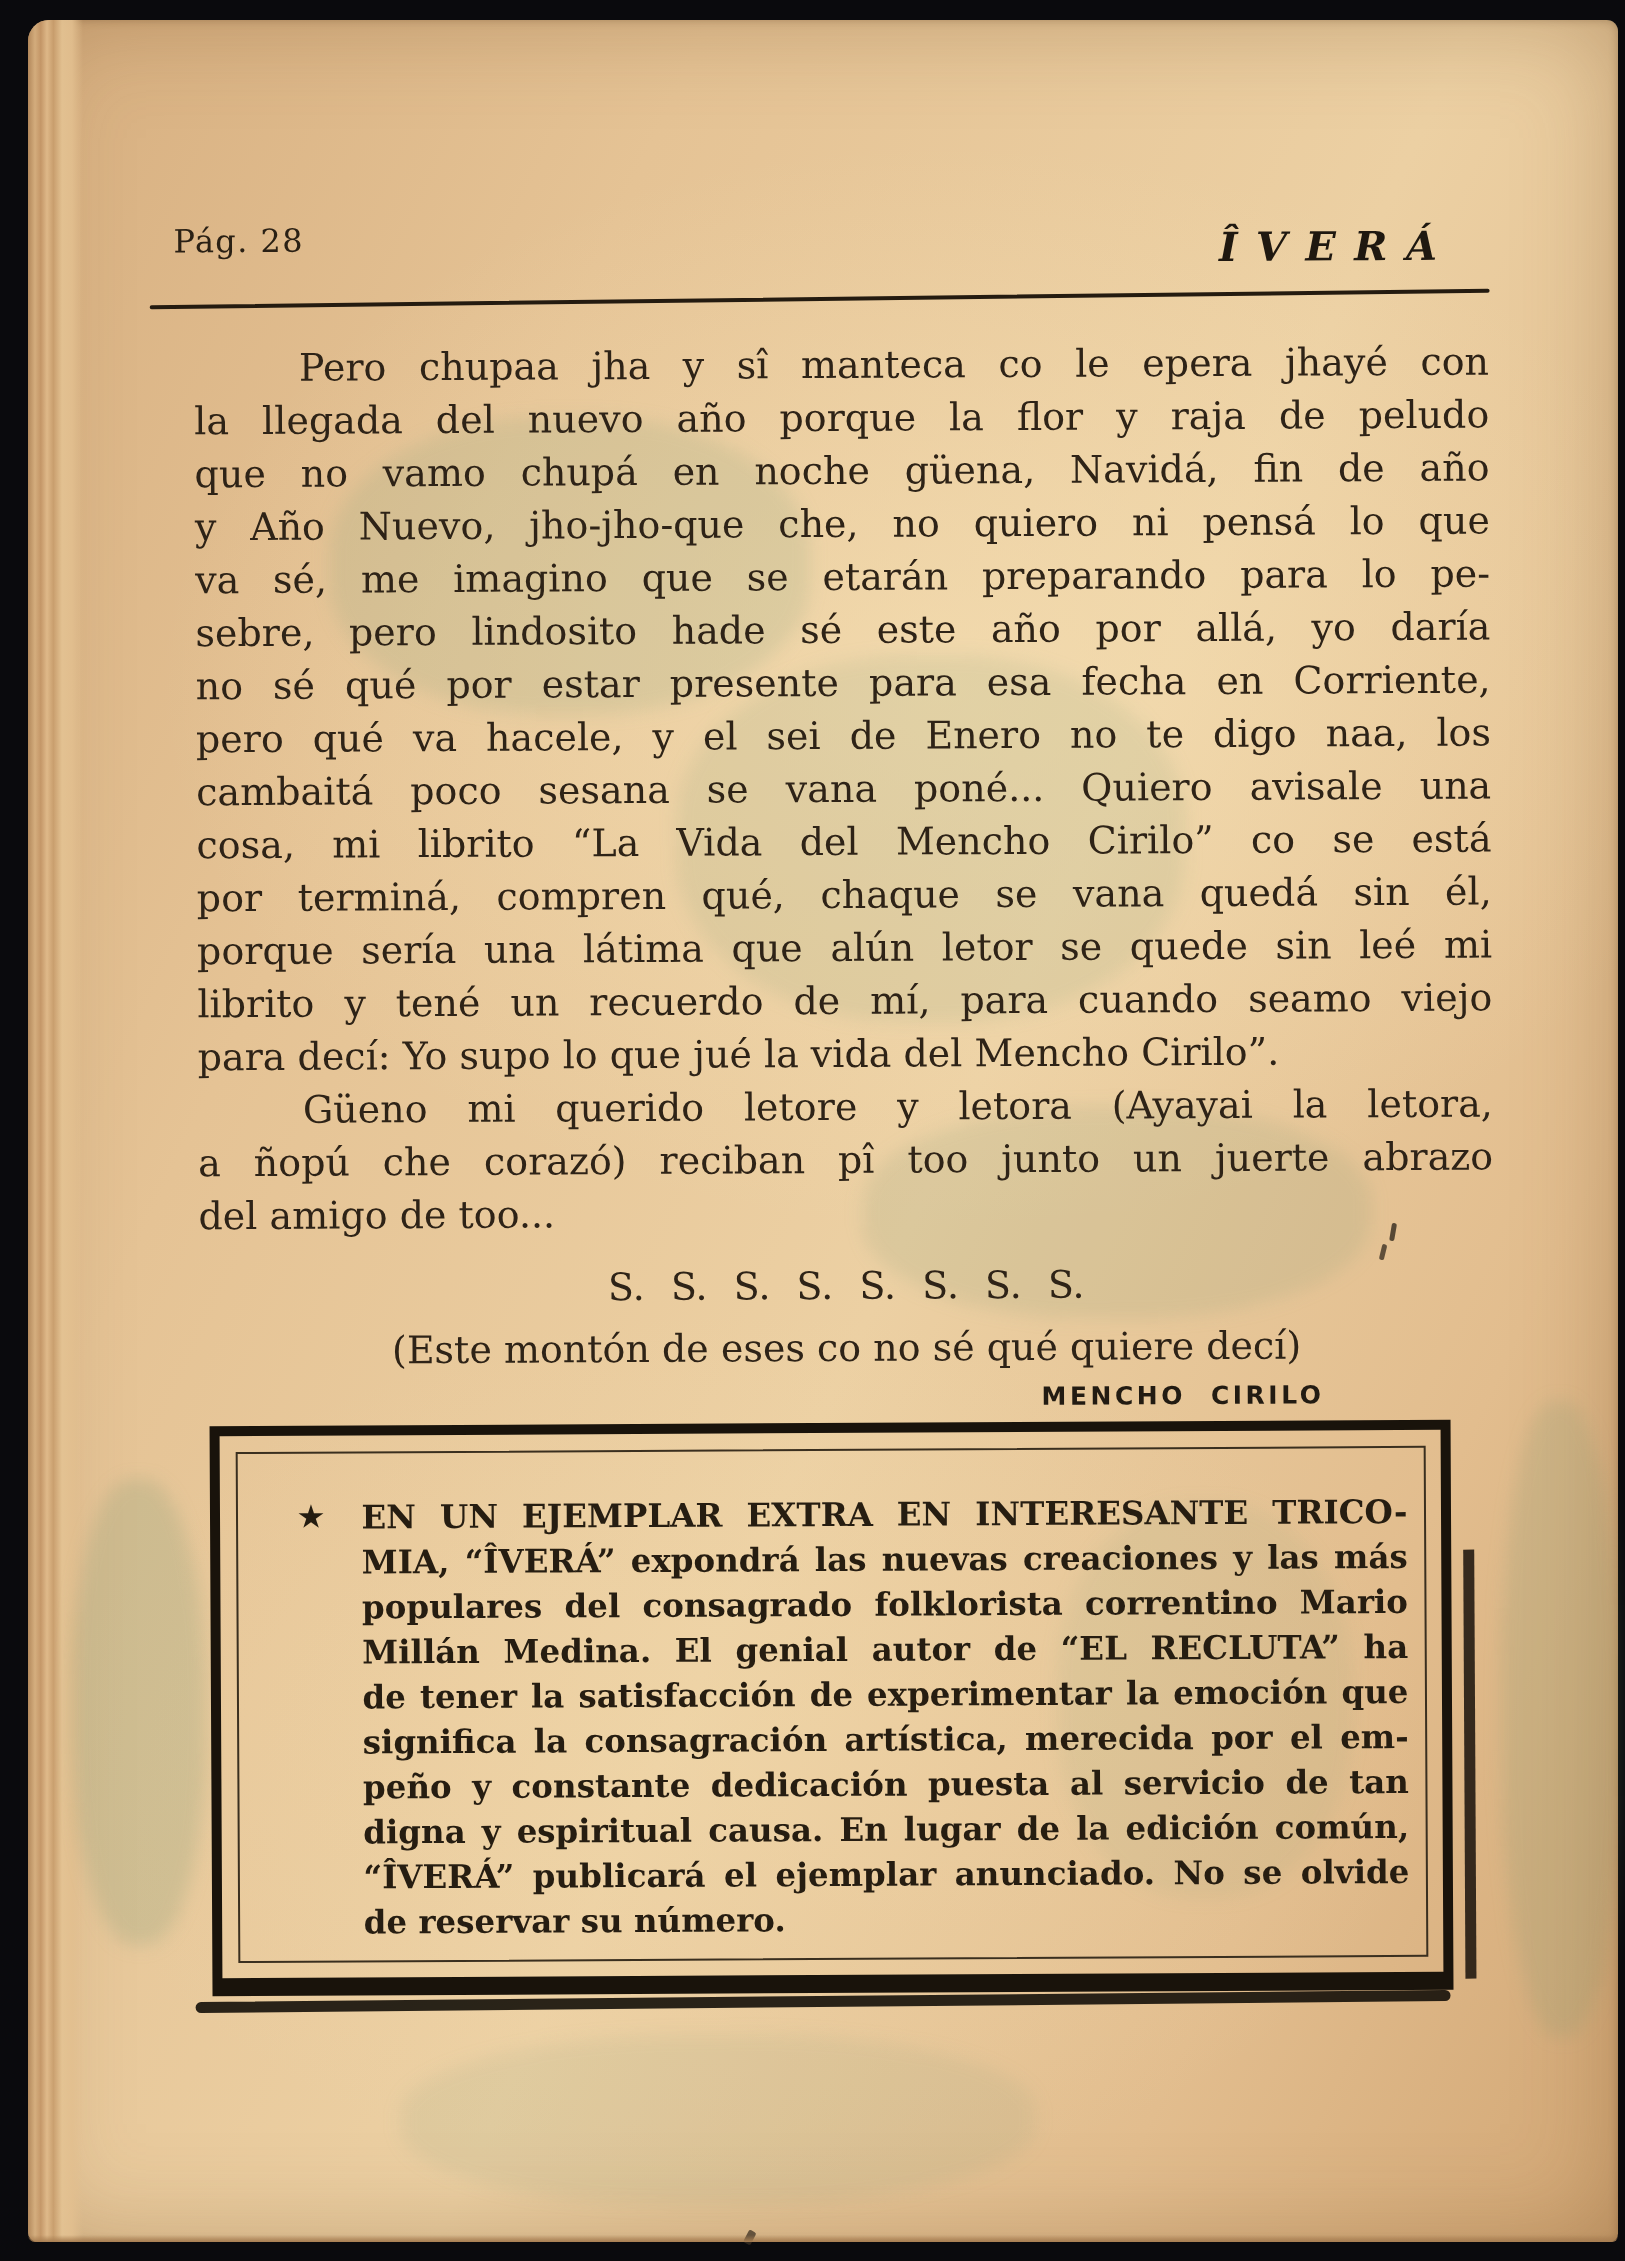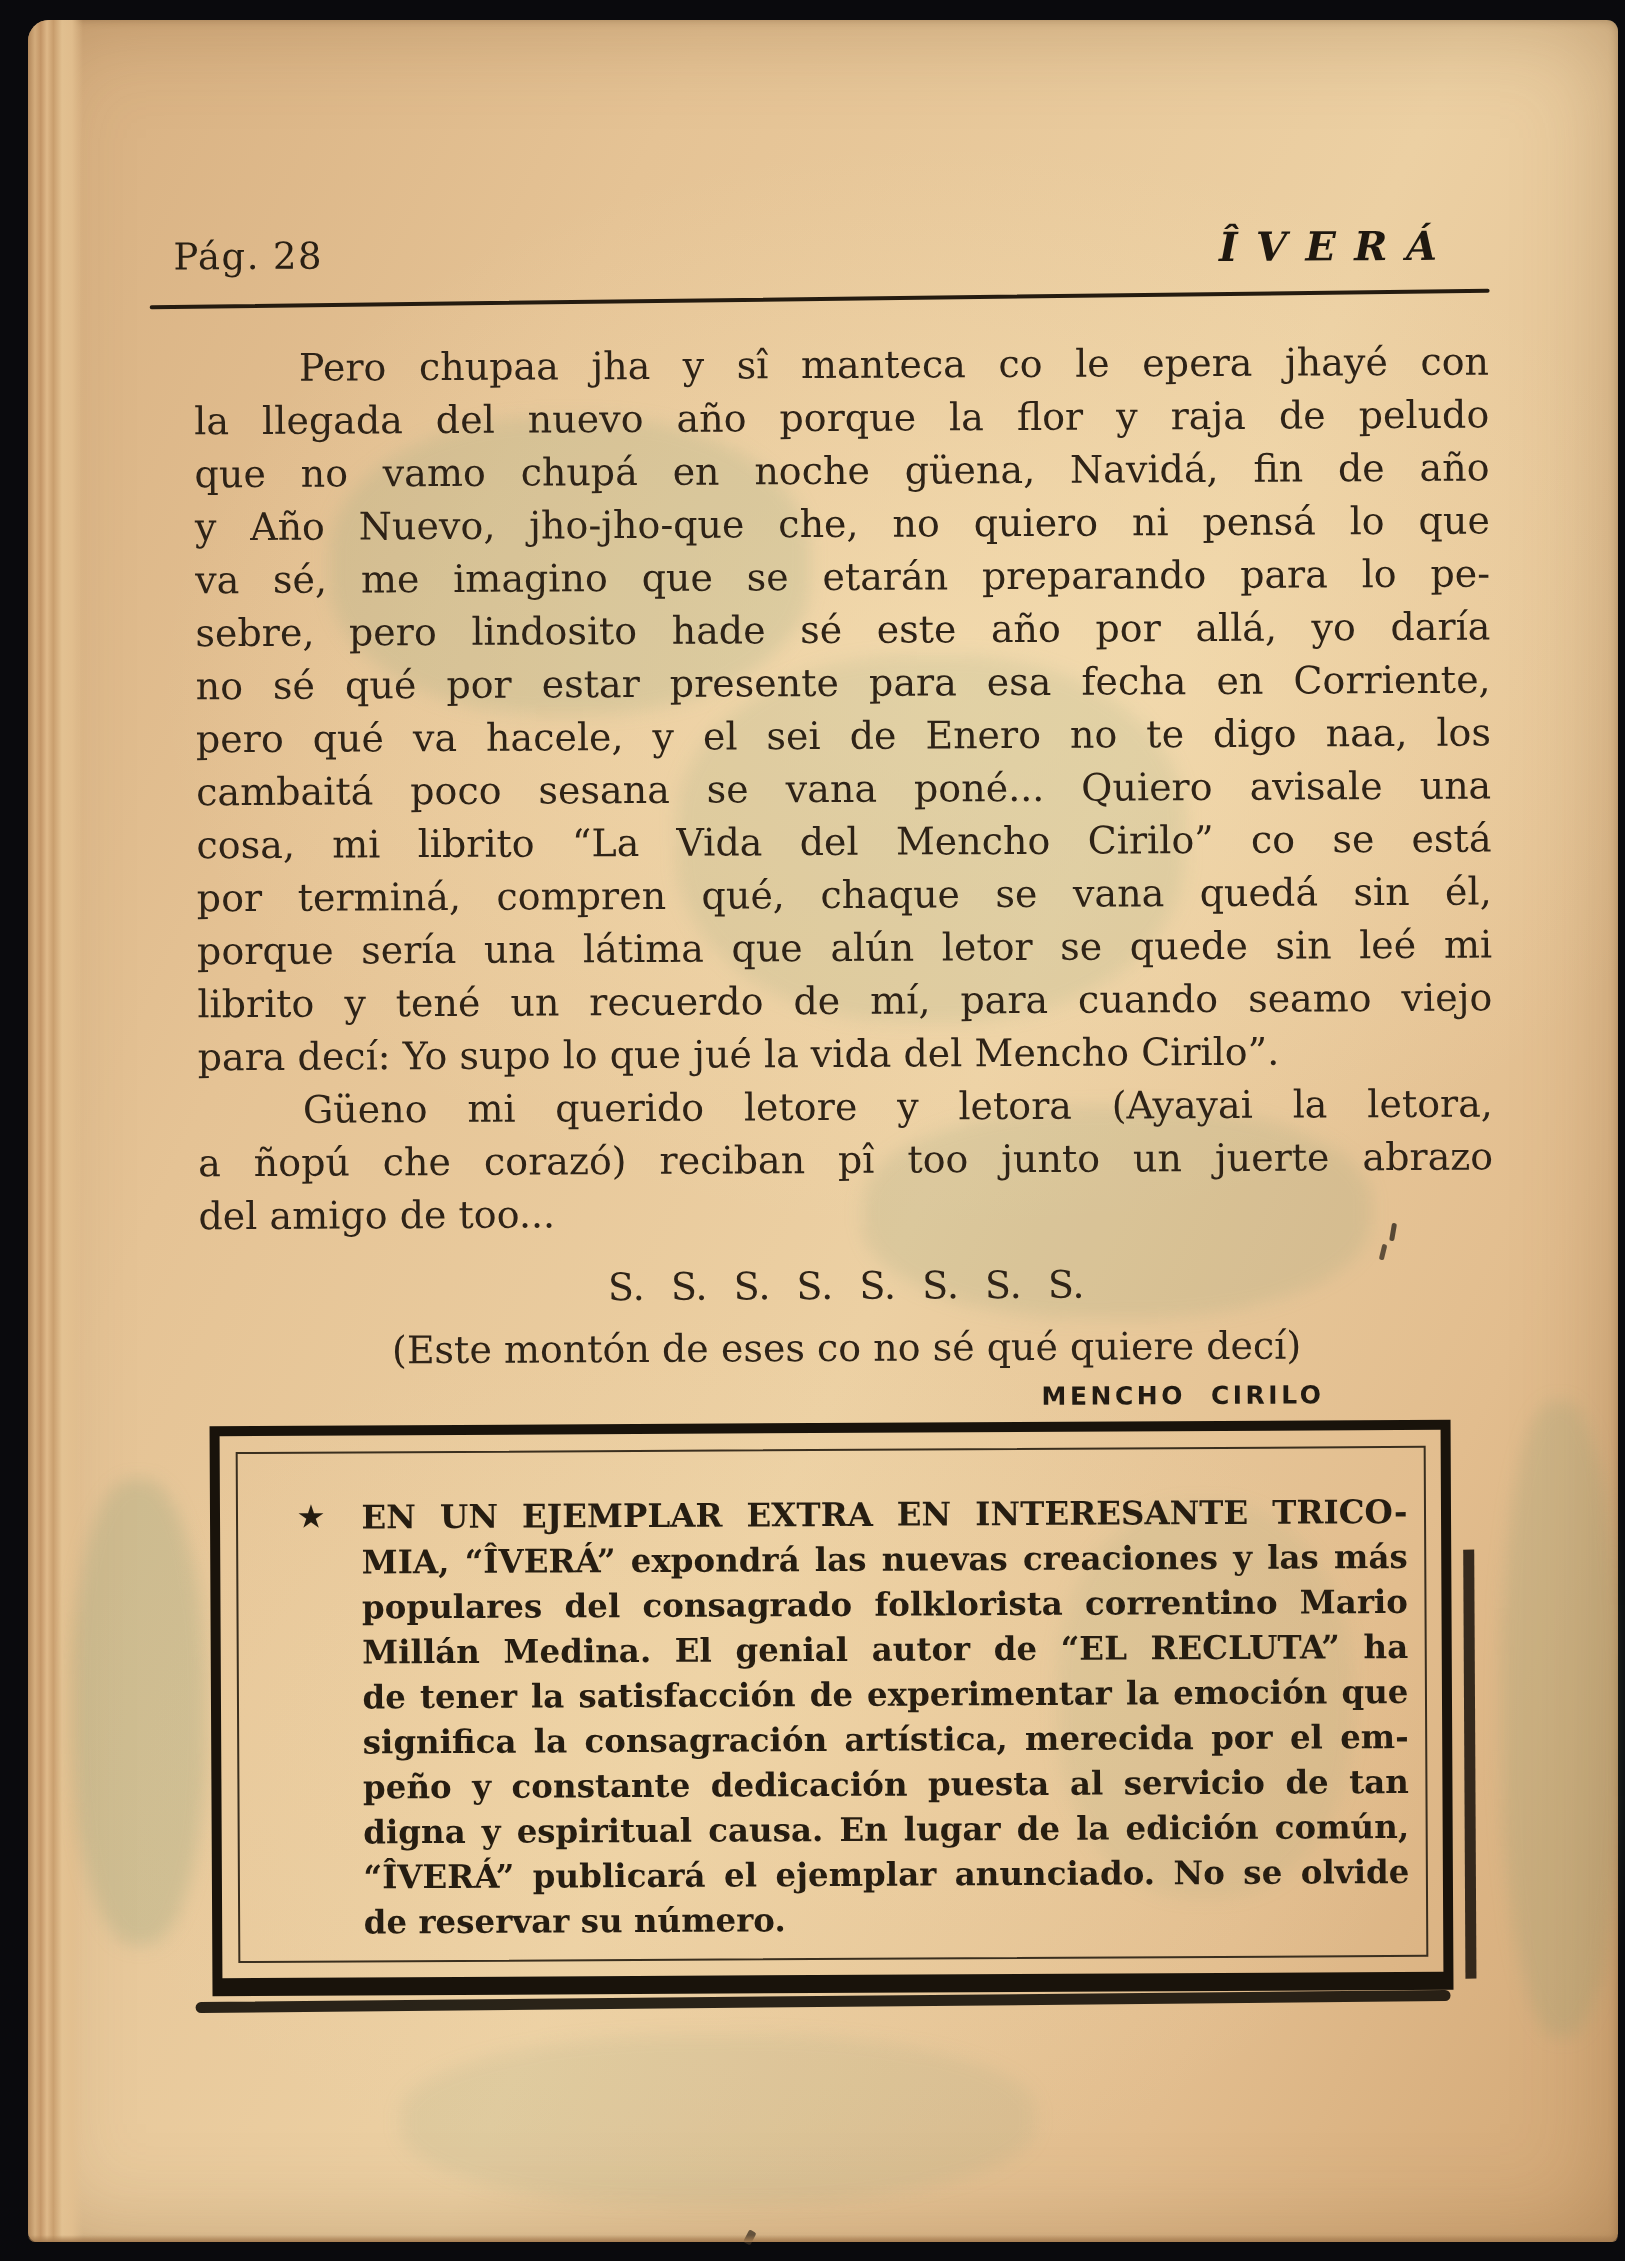--- a/index.html
+++ b/index.html
@@ -26,21 +26,21 @@
     background:linear-gradient(90deg,#b2875a 0px,#d5ae7e 7px,#c39566 12.7px,#e0ba8a 19px,#c89d6c 25.4px,#e4c393 34px,#e2bf8f 44px,rgba(226,191,143,0) 55px);
     opacity:.9;
   }
   .page::after{
     content:"";position:absolute;left:0;right:0;bottom:0;height:7px;
     background:linear-gradient(0deg,#a97f52,rgba(169,127,82,0));
     border-radius:0 0 8.5px 10px;
   }
   .content{position:absolute;inset:0;transform:rotate(-0.3deg);transform-origin:50% 50%;color:#2e2317;}
 
-  .pagenum{position:absolute;left:150px;top:212px;font-size:37px;letter-spacing:1.4px;color:#2a2014;}
+  .pagenum{position:absolute;left:150px;top:199px;font-size:32px;letter-spacing:1.4px;color:#2a2014;}
   .masthead{
     position:absolute;right:158px;top:205px;
     font-style:italic;font-weight:700;font-size:40px;letter-spacing:18.4px;color:#1f1810;
   }
   .rule{position:absolute;left:126px;top:277px;width:1340px;height:3.5px;background:#241b10;transform:rotate(-0.4deg);border-radius:2.1px;}
 
   .bodytext{position:absolute;left:170px;top:319px;width:1295px;font-size:38px;line-height:53px;}
   .bodytext .line{text-align:justify;text-align-last:justify;}
   .bodytext .indent{text-indent:105px;}
   .bodytext .endpara{text-align-last:left;}

